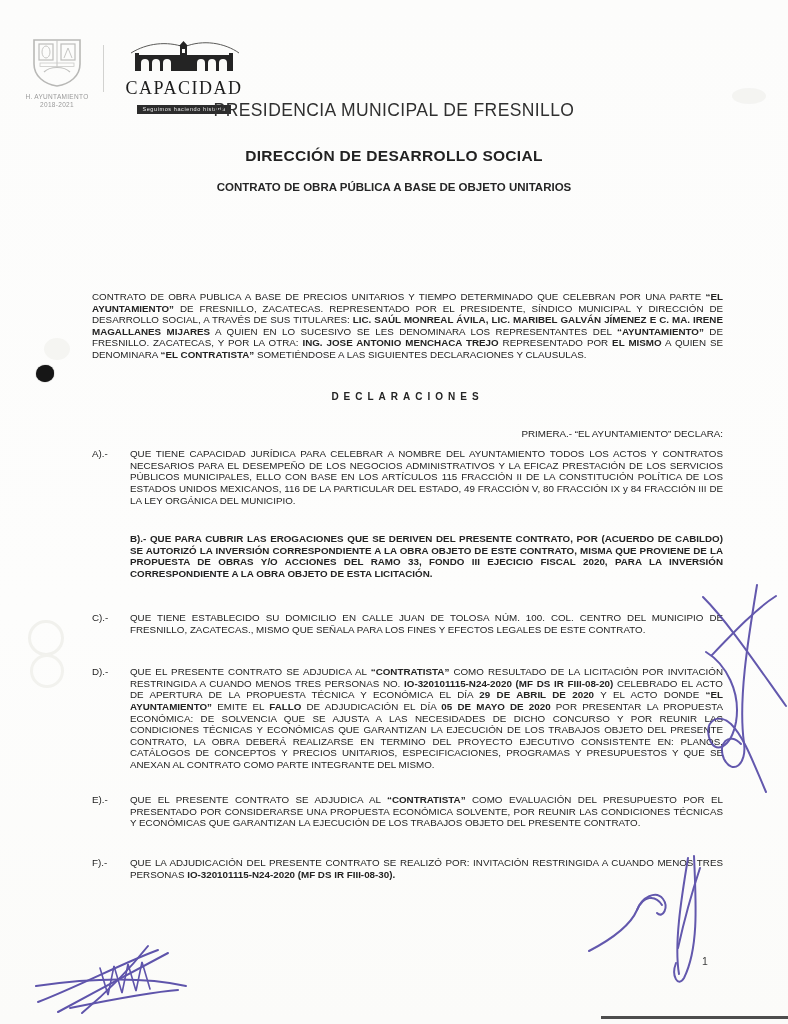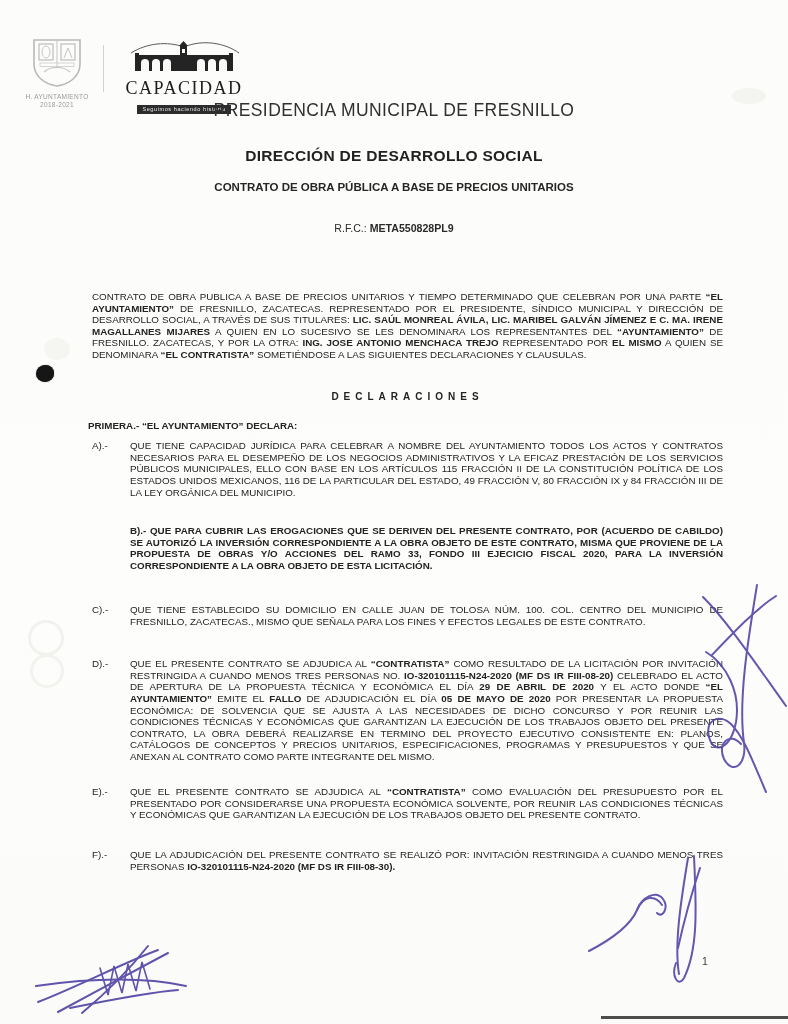--- a/index.html
+++ b/index.html
@@ -20,21 +20,21 @@
 
   
   .title-main { position:absolute; top:100px; left:0; width:100%; text-align:center; font-size:17.5px; letter-spacing:.4px; color:#303030; }
   .title-dept { position:absolute; top:147px; left:0; width:100%; text-align:center; font-size:15.5px; font-weight:700; letter-spacing:.3px; color:#222; }
   .title-contract { position:absolute; top:181px; left:0; width:100%; text-align:center; font-size:11.5px; font-weight:700; color:#262626; }
   .cto-block { position:absolute; top:221px; left:0; width:100%; text-align:center; font-size:10.6px; line-height:15.5px; color:#2a2a2a; }
 
   
   .doc-body { position:absolute; left:92px; top:291px; width:631px; font-size:9.8px; line-height:11.55px; color:#232323; text-align:justify; }
   .decl-heading { text-align:center; font-weight:700; letter-spacing:5px; font-size:10px; margin-top:31px; }
-  .primera-title { font-weight:700; margin-top:17px; margin-left:-4px; text-align:left; }
+  .primera-title { font-weight:400; margin-top:25px; margin-left:-4px; text-align:right; }
   .decl-item { display:flex; }
   .decl-label { width:38px; flex:none; }
   .decl-text { flex:1; text-align:justify; }
   .mt-a { margin-top:9px; }
   .mt-b { margin-top:27px; }
   .mt-c { margin-top:33px; }
   .mt-d { margin-top:31px; }
   .mt-e { margin-top:24px; }
   .mt-f { margin-top:28px; }
   .item-b-inline { padding-left:38px; font-weight:700; text-align:justify; }
@@ -91,24 +91,23 @@
         <path d="M96 30 v-8 a4 4 0 0 1 8 0 v8 Z"></path>
         <rect x="59" y="8" width="3" height="4"></rect>
       </g>
     </svg>
     <div class="fresnillo-name">CAPACIDAD</div>
     <div class="fresnillo-tagline">Seguimos haciendo historia</div>
   </div>
 
   <div class="title-main">PRESIDENCIA MUNICIPAL DE FRESNILLO</div>
   <div class="title-dept">DIRECCIÓN DE DESARROLLO SOCIAL</div>
-  <div class="title-contract">CONTRATO DE OBRA PÚBLICA A BASE DE PRECIOS UNITARIOS</div>
+  <div class="title-contract">CONTRATO DE OBRA PÚBLICA A BASE DE OBJETO UNITARIOS</div>
 
   <div class="cto-block">
-    <div><span>R.F.C.: </span><span class="b">META550828PL9</span></div>
   </div>
 
   <div class="doc-body">
     <div><span>CONTRATO DE OBRA PUBLICA A BASE DE PRECIOS UNITARIOS Y TIEMPO DETERMINADO QUE CELEBRAN POR UNA PARTE </span><span class="b">“EL AYUNTAMIENTO”</span><span> DE FRESNILLO, ZACATECAS. REPRESENTADO POR EL PRESIDENTE, SÍNDICO MUNICIPAL Y DIRECCIÓN DE DESARROLLO SOCIAL, A TRAVÉS DE SUS TITULARES: </span><span class="b">LIC. SAÚL MONREAL ÁVILA,  LIC. MARIBEL GALVÁN JÍMENEZ E C. MA. IRENE MAGALLANES MIJARES</span><span> A QUIEN EN LO SUCESIVO SE LES DENOMINARA LOS REPRESENTANTES DEL </span><span class="b">“AYUNTAMIENTO”</span><span> DE FRESNILLO. ZACATECAS, Y POR LA OTRA: </span><span class="b">ING. JOSE ANTONIO MENCHACA TREJO</span><span> REPRESENTADO POR </span><span class="b">EL MISMO</span><span> A QUIEN SE DENOMINARA </span><span class="b">“EL CONTRATISTA”</span><span> SOMETIÉNDOSE A LAS SIGUIENTES DECLARACIONES Y CLAUSULAS.</span></div>
 
     <div class="decl-heading">DECLARACIONES</div>
     <div class="primera-title">PRIMERA.- “EL AYUNTAMIENTO” DECLARA:</div>
 
     <div class="decl-item mt-a">
       <div class="decl-label">A).-</div>

